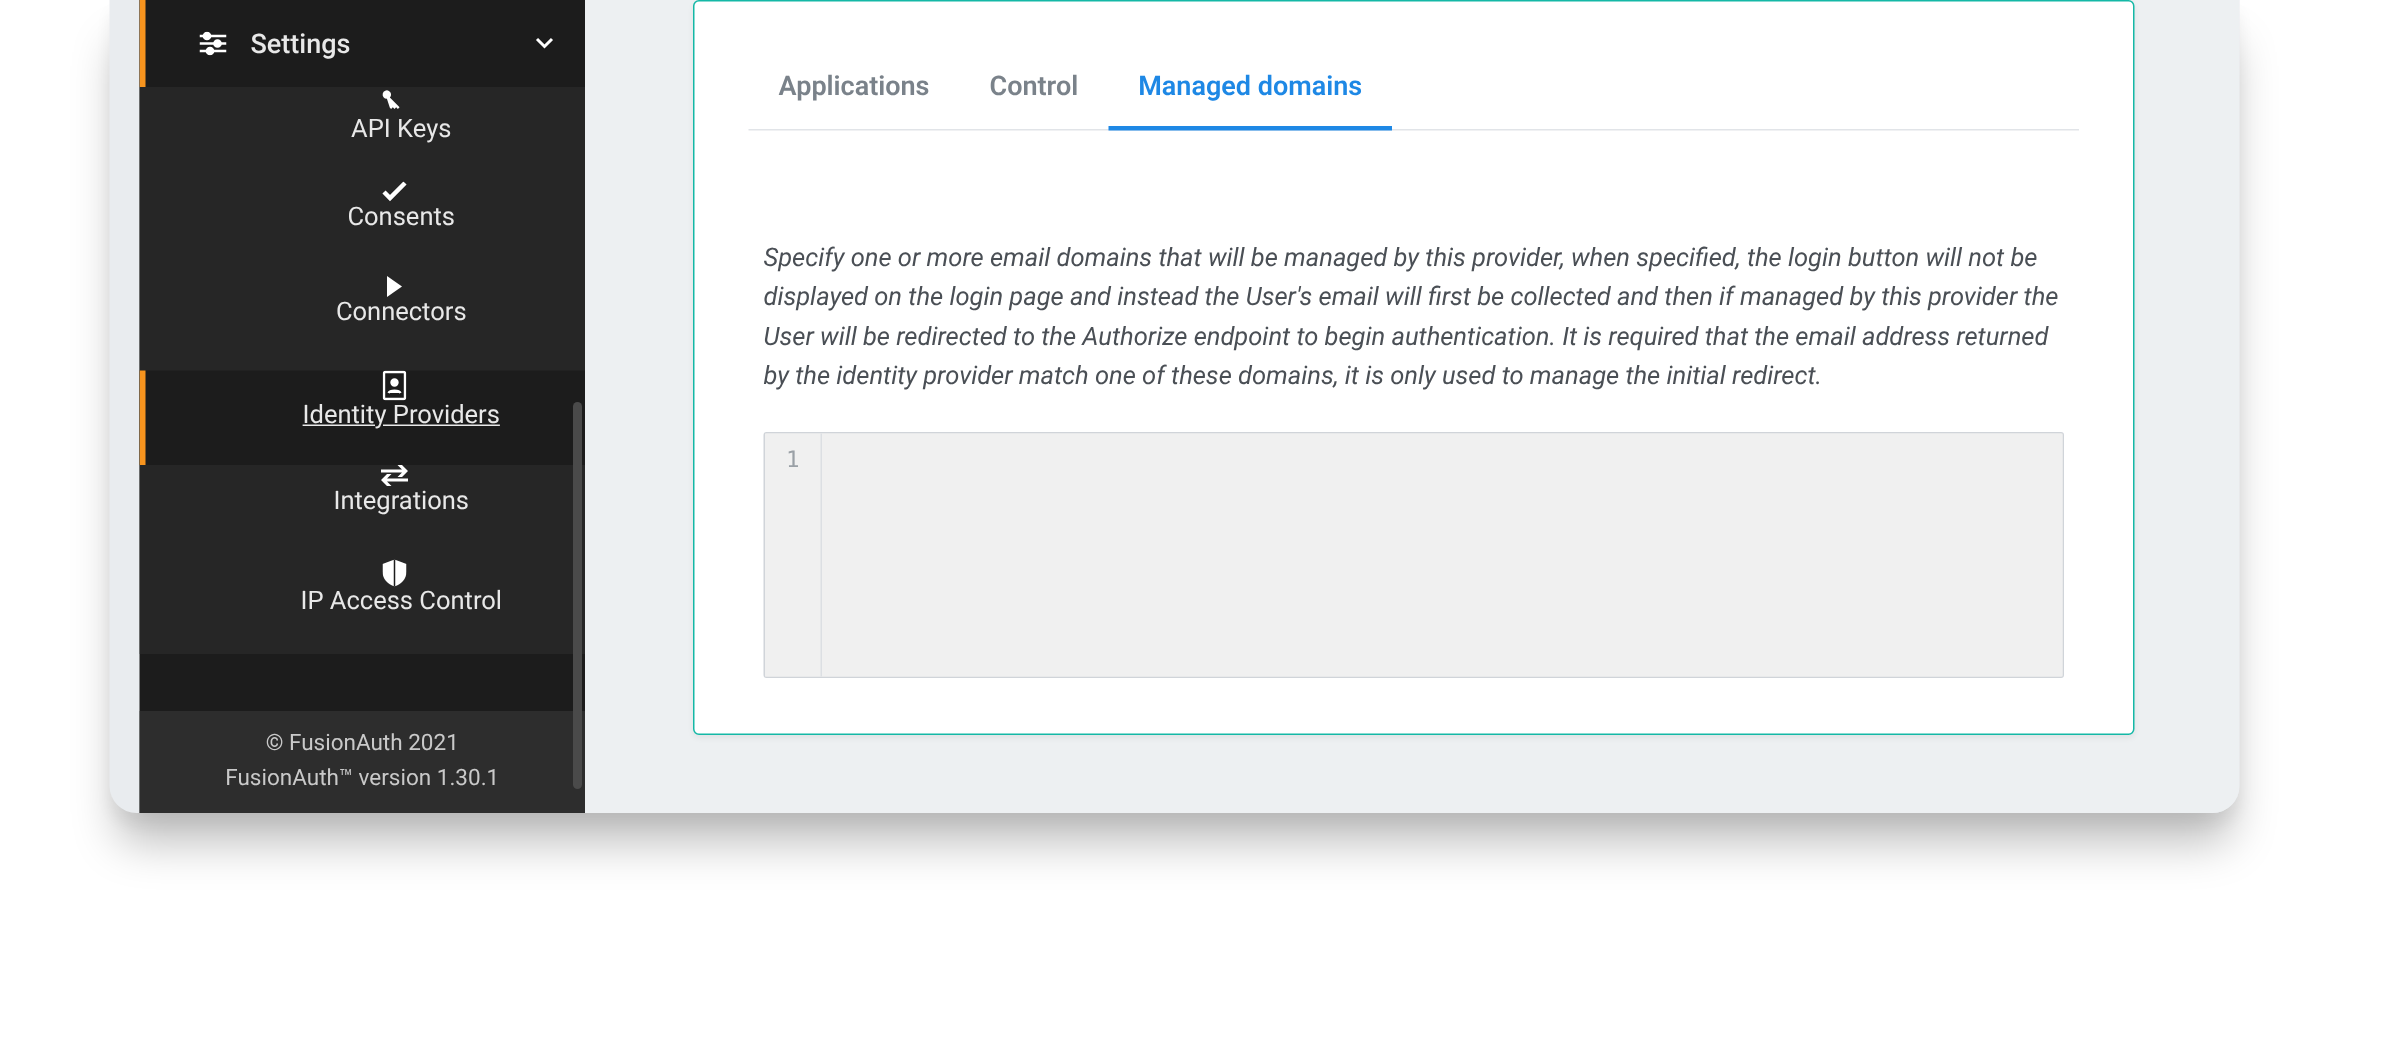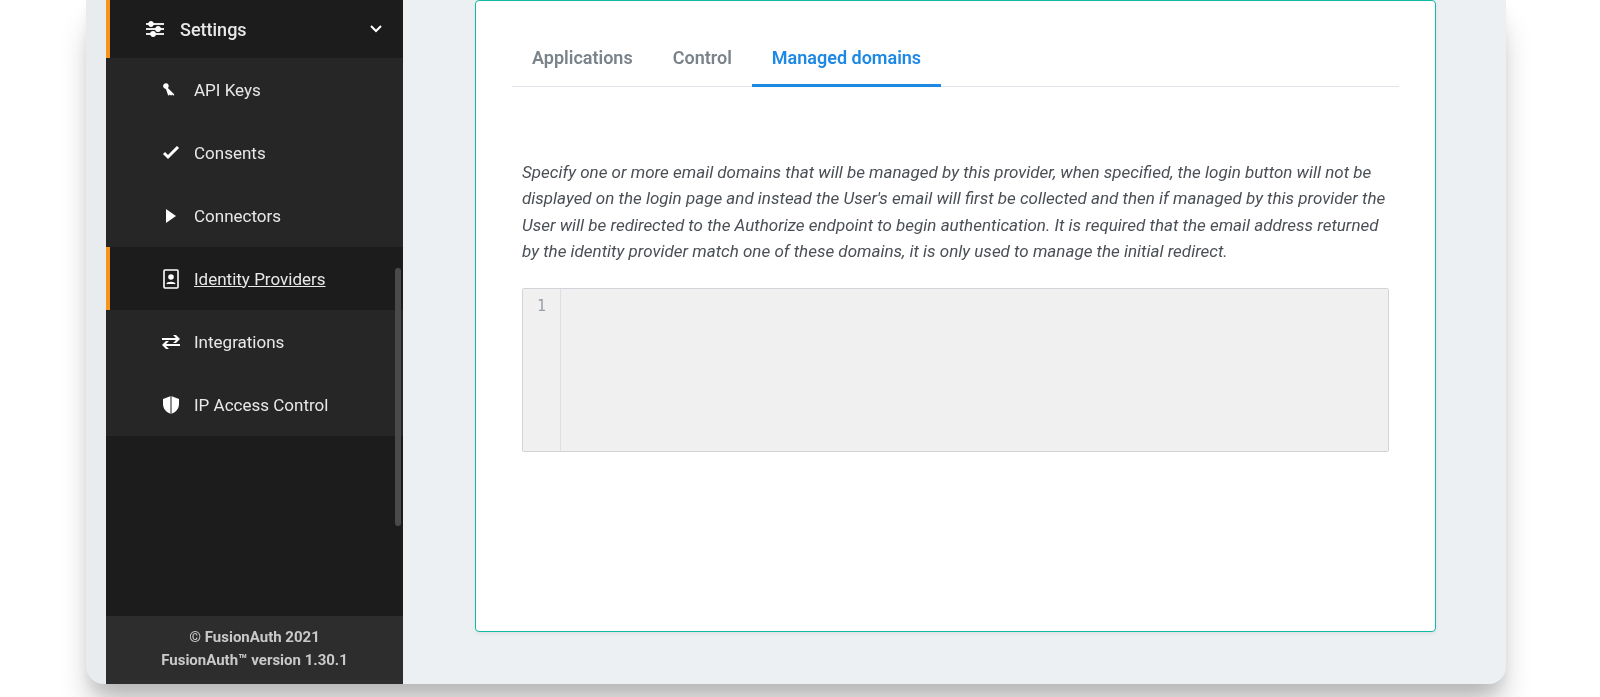--- a/index.html
+++ b/index.html
@@ -1,23 +1,23 @@
 <!DOCTYPE html>
 <html><head>
 <meta charset="utf-8">
 <style>
   * { box-sizing: border-box; margin: 0; padding: 0; }
   html, body { width: 1600px; height: 697px; font-family: -apple-system, BlinkMacSystemFont, "Segoe UI", Roboto, Helvetica, Arial, sans-serif; background: #fff; }
 
   .app-frame {
     position: absolute;
-    left: 86px;
+    left: 73px;
     top: 0;
     width: 1420px;
-    height: 684px;
+    height: 542px;
     background: #e9ecef;
     border-radius: 0 0 18px 18px;
     box-shadow: 0 25px 30px -5px rgba(0,0,0,0.25), 0 8px 10px rgba(0,0,0,0.05);
     overflow: hidden;
     display: flex;
     padding-left: 20px;
   }
 
   
   .sidebar {
@@ -49,20 +49,21 @@
   }
   .menu-item {
     display: flex;
     align-items: center;
     height: 63px;
     padding-left: 48px;
     font-size: 17px;
     color: #e8e8e8;
     border-left: 4px solid transparent;
     cursor: pointer;
+    flex-direction: column;
   }
   .menu-item .icon { width: 26px; display:flex; align-items:center; justify-content:center; margin-right: 10px; color:#fff; }
   .menu-item.active {
     background: #1c1c1c;
     border-left-color: #f7941e;
     text-decoration: underline;
   }
 
   .sidebar-scrollbar {
     position: absolute;
@@ -74,21 +75,20 @@
     border-radius: 3px;
   }
 
   .footer {
     background: #2d2d2d;
     color: #c9c9c9;
     text-align: center;
     font-size: 15px;
     padding: 10px 0 12px 0;
     line-height: 1.55;
-    font-weight: bold;
   }
 
   
   .main {
     flex: 1;
     background: #edf0f2;
     position: relative;
   }
   .card {
     position: absolute;

